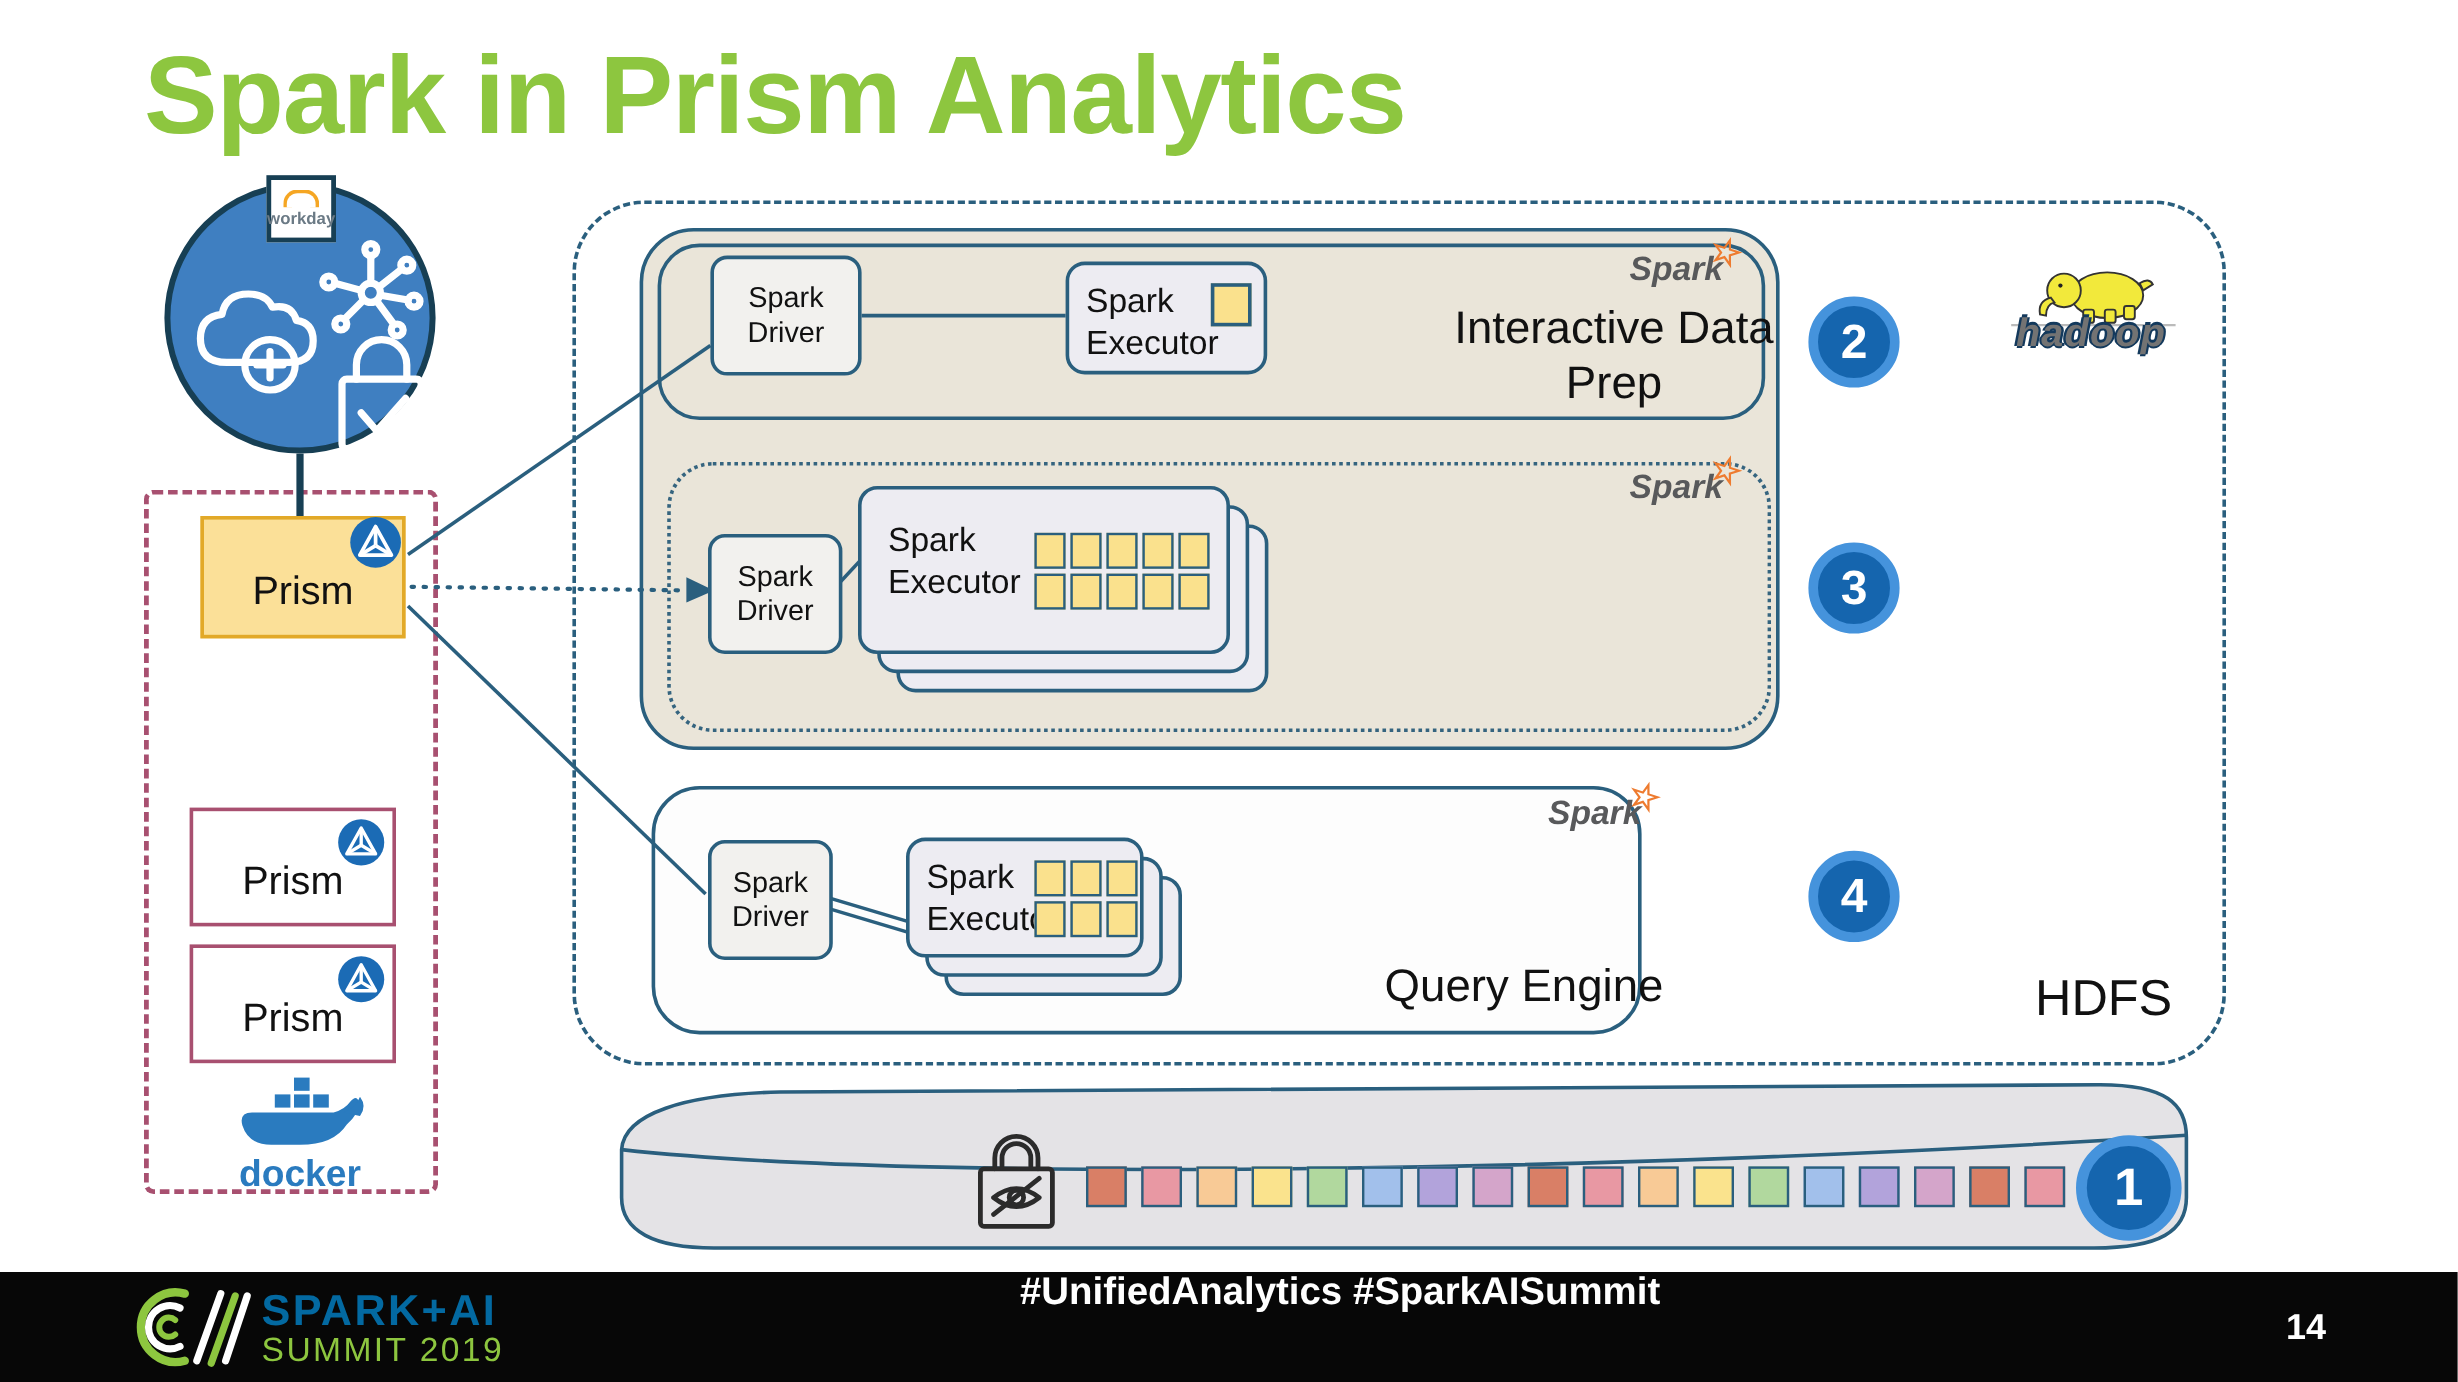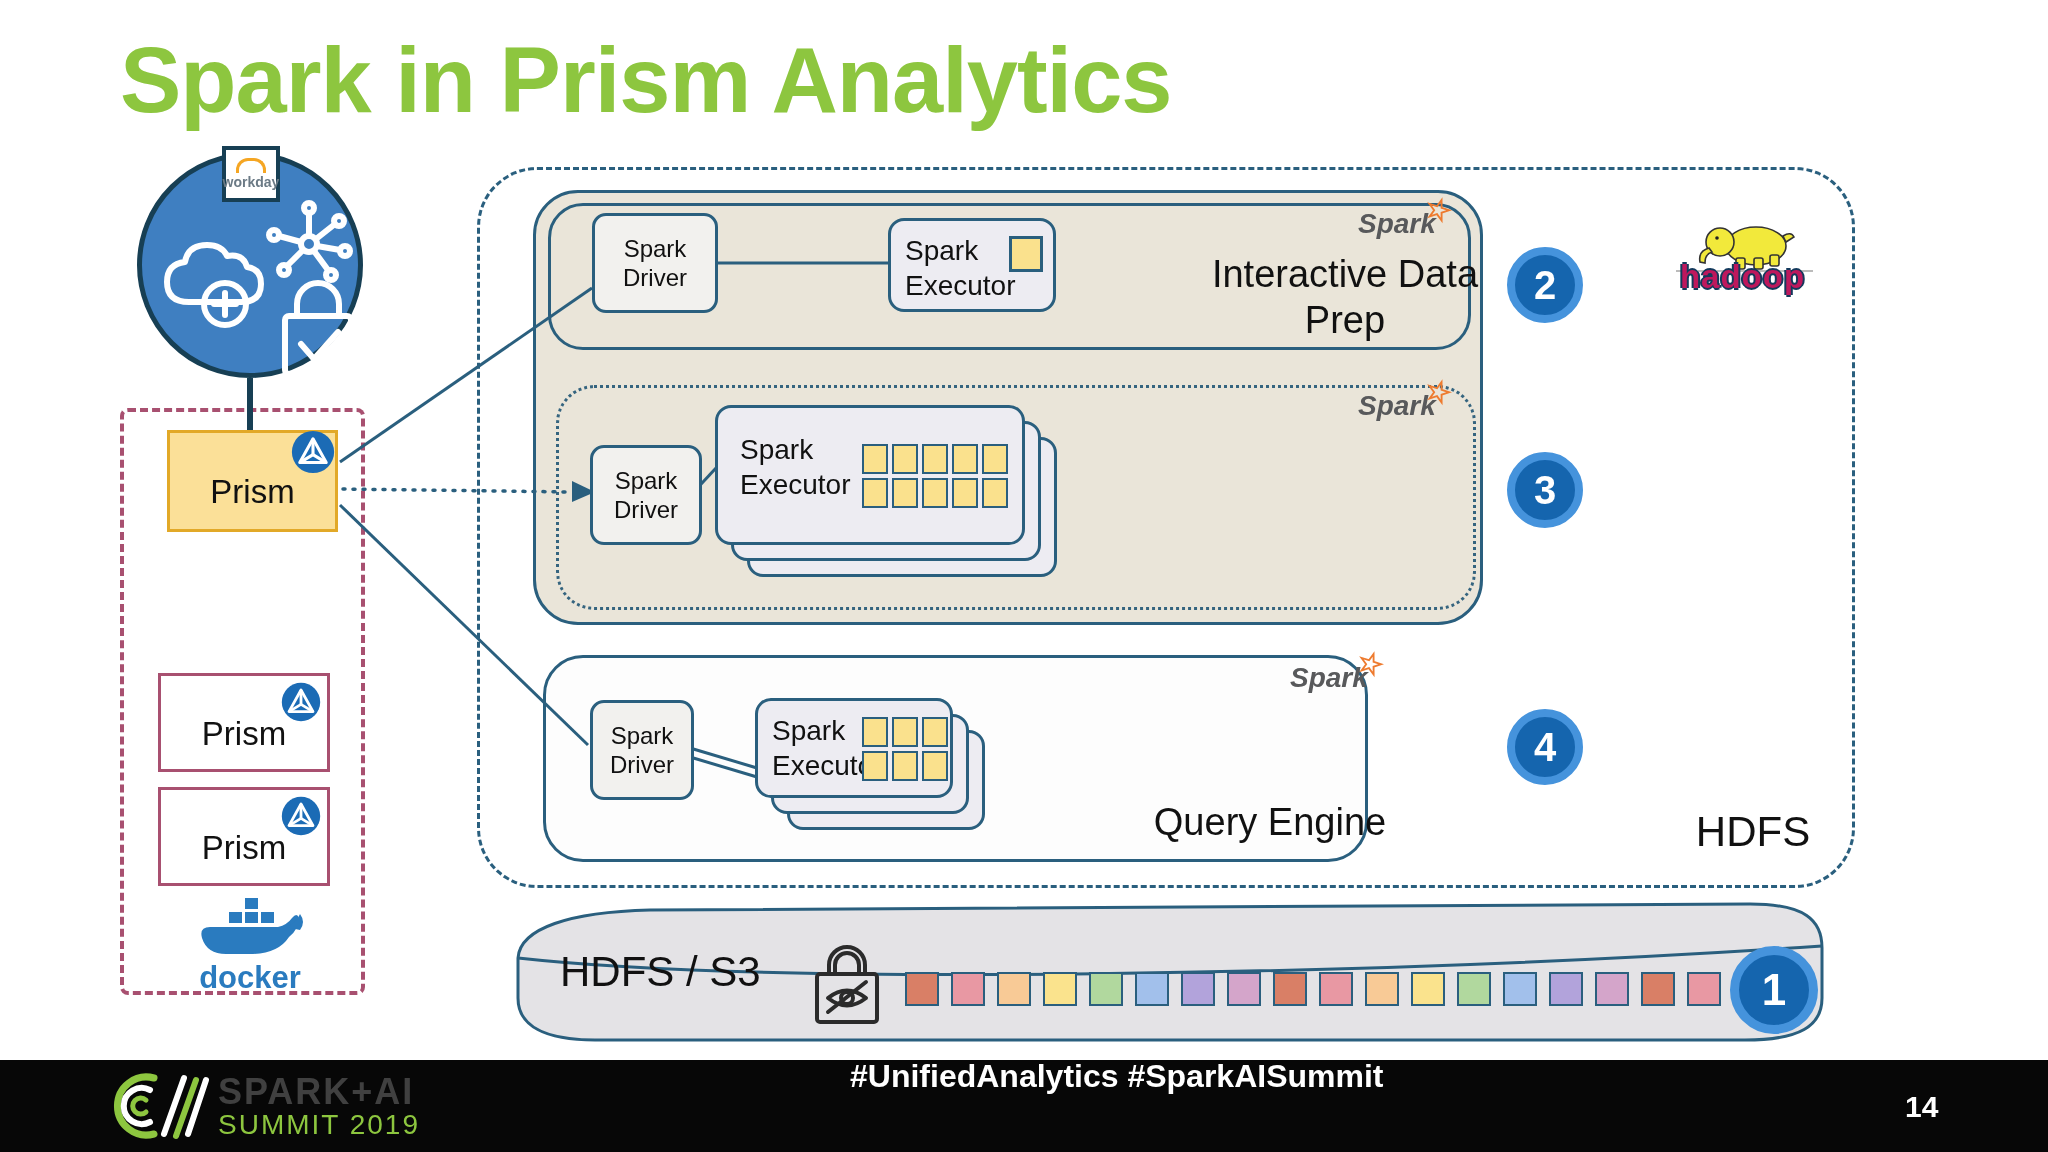--- a/index.html
+++ b/index.html
@@ -54,29 +54,29 @@
   .badge{width:76px;height:76px;border-radius:50%;background:#1565AE;border:8px solid #4593DC;box-sizing:border-box;
     display:flex;align-items:center;justify-content:center;color:#fff;font-size:40px;font-weight:bold;}
   .badge-big{width:88px;height:88px;border-width:9px;font-size:44px;}
 
   
   .hdfs-label{font-size:42px;color:#111;}
   .blocks{display:flex;gap:12px;}
   .hdfs-block{width:34px;height:34px;border:2px solid #2A5F7E;box-sizing:border-box;}
 
   
-  .hadoop-text{font-size:33px;font-weight:bold;color:#be185d;
+  .hadoop-text{font-size:33px;font-weight:bold;font-style:italic;color:#737373;
     text-shadow:-2px 0 #13395C,2px 0 #13395C,0 -2px #13395C,0 2px #13395C;letter-spacing:1px;}
 
   
   .docker-text{font-size:31px;font-weight:bold;color:#2A7BBF;letter-spacing:0;}
 
   
   .footer{left:0;top:1060px;width:2048px;height:92px;background:#070707;}
-  .brand-top{font-size:36px;font-weight:bold;color:#404040;letter-spacing:2px;line-height:1.0;}
+  .brand-top{font-size:36px;font-weight:bold;color:#0369a1;letter-spacing:2px;line-height:1.0;}
   .brand-bottom{font-size:28px;font-weight:normal;color:#8DC63F;letter-spacing:2px;line-height:1.1;}
   .hashtags{font-size:32px;font-weight:bold;color:#ffffff;}
   .page-num{font-size:30px;font-weight:bold;color:#ffffff;}
 </style>
 </head>
 <body>
 
 <div id="slide">
 
   <div class="abs title">Spark in Prism Analytics</div>
@@ -274,21 +274,20 @@
     <span class="spark-word">Spark</span>
     <span class="spark-star">☆</span>
   </div>
   <div class="abs section-title" style="left:1080px;top:800px;width:380px;">Query Engine</div>
   <div class="abs badge" style="left:1507px;top:709px;">
     <span>4</span>
   </div>
 
   <div class="abs yarn-label">HDFS</div>
 
-  <div class="abs hdfs-label" style="left:560px;top:948px;">HDFS / S3</div>
   <svg class="abs" style="left:806px;top:938px;" width="82" height="92" viewBox="0 0 82 92">
     <g stroke="#2B2B2B" stroke-width="4" fill="none" stroke-linecap="round" stroke-linejoin="round">
       <path d="M 23 36 v -9 a 18 18 0 0 1 36 0 v 9"></path>
       <path d="M 29 34 v -7 a 12 12 0 0 1 24 0 v 7"></path>
       <rect x="11" y="36" width="60" height="48" rx="3"></rect>
       <path d="M 22 60 q 19 -15 38 0 q -19 15 -38 0 z"></path>
       <circle cx="41" cy="60" r="6"></circle>
       <line x1="22" y1="74" x2="60" y2="44"></line>
     </g>
   </svg>

